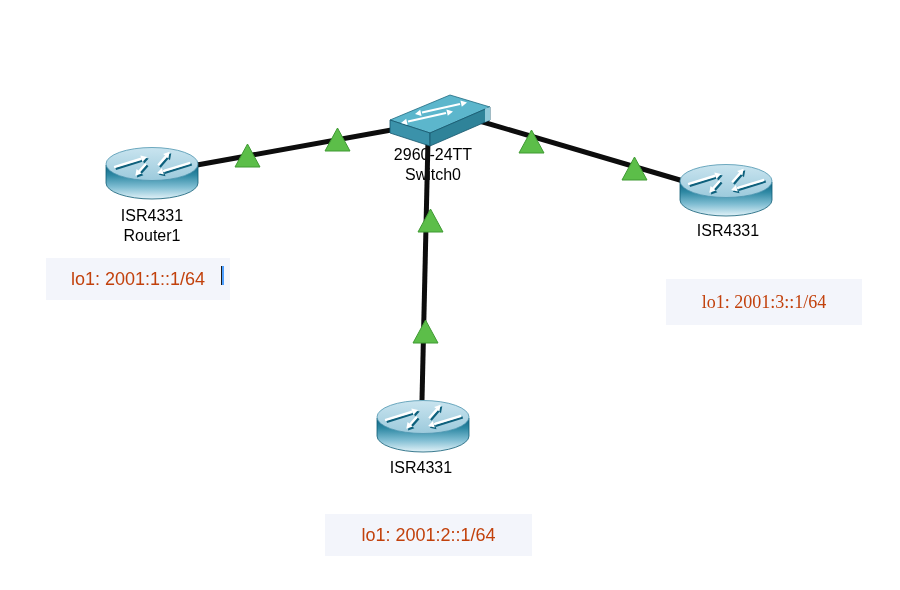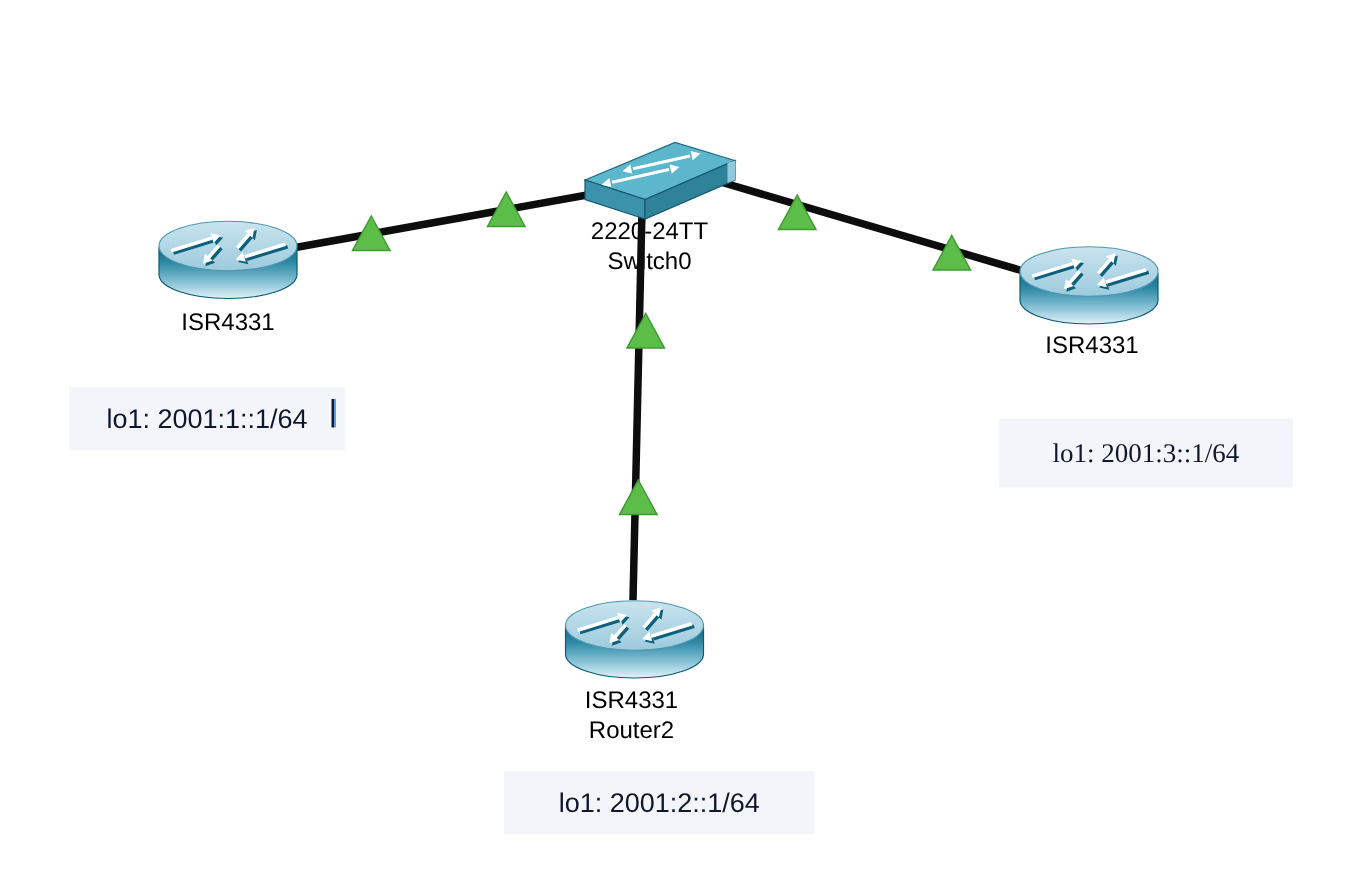--- a/index.html
+++ b/index.html
@@ -9,21 +9,21 @@
     font-family:"Liberation Sans", sans-serif;
   }
   .canvas{position:relative;width:900px;height:590px;background:#ffffff;}
 
   
   .dev-label{position:absolute;z-index:1;width:170px;text-align:center;
     font-size:16px;line-height:20px;color:#000;}
   .wires{position:absolute;left:0;top:0;z-index:2;}
   .dev-icon{position:absolute;z-index:3;}
   .tri{position:absolute;z-index:4;width:27px;height:25px;}
-  .note{position:absolute;z-index:5;background:#f3f5fb;color:#0f172a;
+  .note{position:absolute;z-index:5;background:#f3f5fb;color:#c2410c;
     font-size:18px;display:flex;align-items:center;justify-content:center;
     white-space:nowrap;}
   .caret{position:absolute;z-index:6;width:3px;height:19px;
     background:linear-gradient(90deg,#1a1a1a 45%,#4d9fff 45%);}
 </style>
 </head>
 <body>
 
 <div class="canvas">
 
@@ -71,32 +71,32 @@
           <polygon points="65,20.4 59.8,24.8 58.4,18.6" stroke="none"></polygon>
         </g>
       </symbol>
       <symbol id="sym-tri" viewBox="0 0 27 25">
         <polygon points="13.5,1 26,24 1,24" fill="#5cbe49" stroke="#3f9a33" stroke-width="1"></polygon>
       </symbol>
     </defs>
   </svg>
 
   <div class="dev-label" style="left:348px;top:145px;">
-    <div>2220-24TT</div>
+    <div>2960-24TT</div>
     <div>Switch0</div>
   </div>
   <div class="dev-label" style="left:67px;top:206px;">
     <div>ISR4331</div>
+    <div>Router1</div>
   </div>
   <div class="dev-label" style="left:643px;top:221px;">
     <div>ISR4331</div>
   </div>
   <div class="dev-label" style="left:336px;top:458px;">
     <div>ISR4331</div>
-    <div>Router2</div>
   </div>
 
   <svg class="wires" width="900" height="590">
     <line x1="197" y1="165" x2="408" y2="127" stroke="#0d0d0d" stroke-width="5"></line>
     <line x1="476" y1="120" x2="690" y2="183" stroke="#0d0d0d" stroke-width="5"></line>
     <line x1="428" y1="140" x2="422" y2="400" stroke="#0d0d0d" stroke-width="5"></line>
   </svg>
 
   <svg class="dev-icon" style="left:388px;top:91px;" width="104" height="56">
       <use href="#sym-switch"></use>
@@ -125,17 +125,17 @@
     </svg>
   <svg class="tri" style="left:417px;top:208px;">
       <use href="#sym-tri"></use>
     </svg>
   <svg class="tri" style="left:412px;top:319px;">
       <use href="#sym-tri"></use>
     </svg>
 
   <div class="note" style="left:46px;top:258px;width:184px;height:42px;">lo1: 2001:1::1/64</div>
   <div class="note" style="left:666px;top:279px;width:196px;height:46px;font-family:Liberation Serif, serif;">lo1: 2001:3::1/64</div>
-  <div class="note" style="left:336px;top:514px;width:207px;height:42px;">lo1: 2001:2::1/64</div>
+  <div class="note" style="left:325px;top:514px;width:207px;height:42px;">lo1: 2001:2::1/64</div>
 
   <div class="caret" style="left:221px;top:266px;"></div>
 
 </div>
 
 </body></html>

